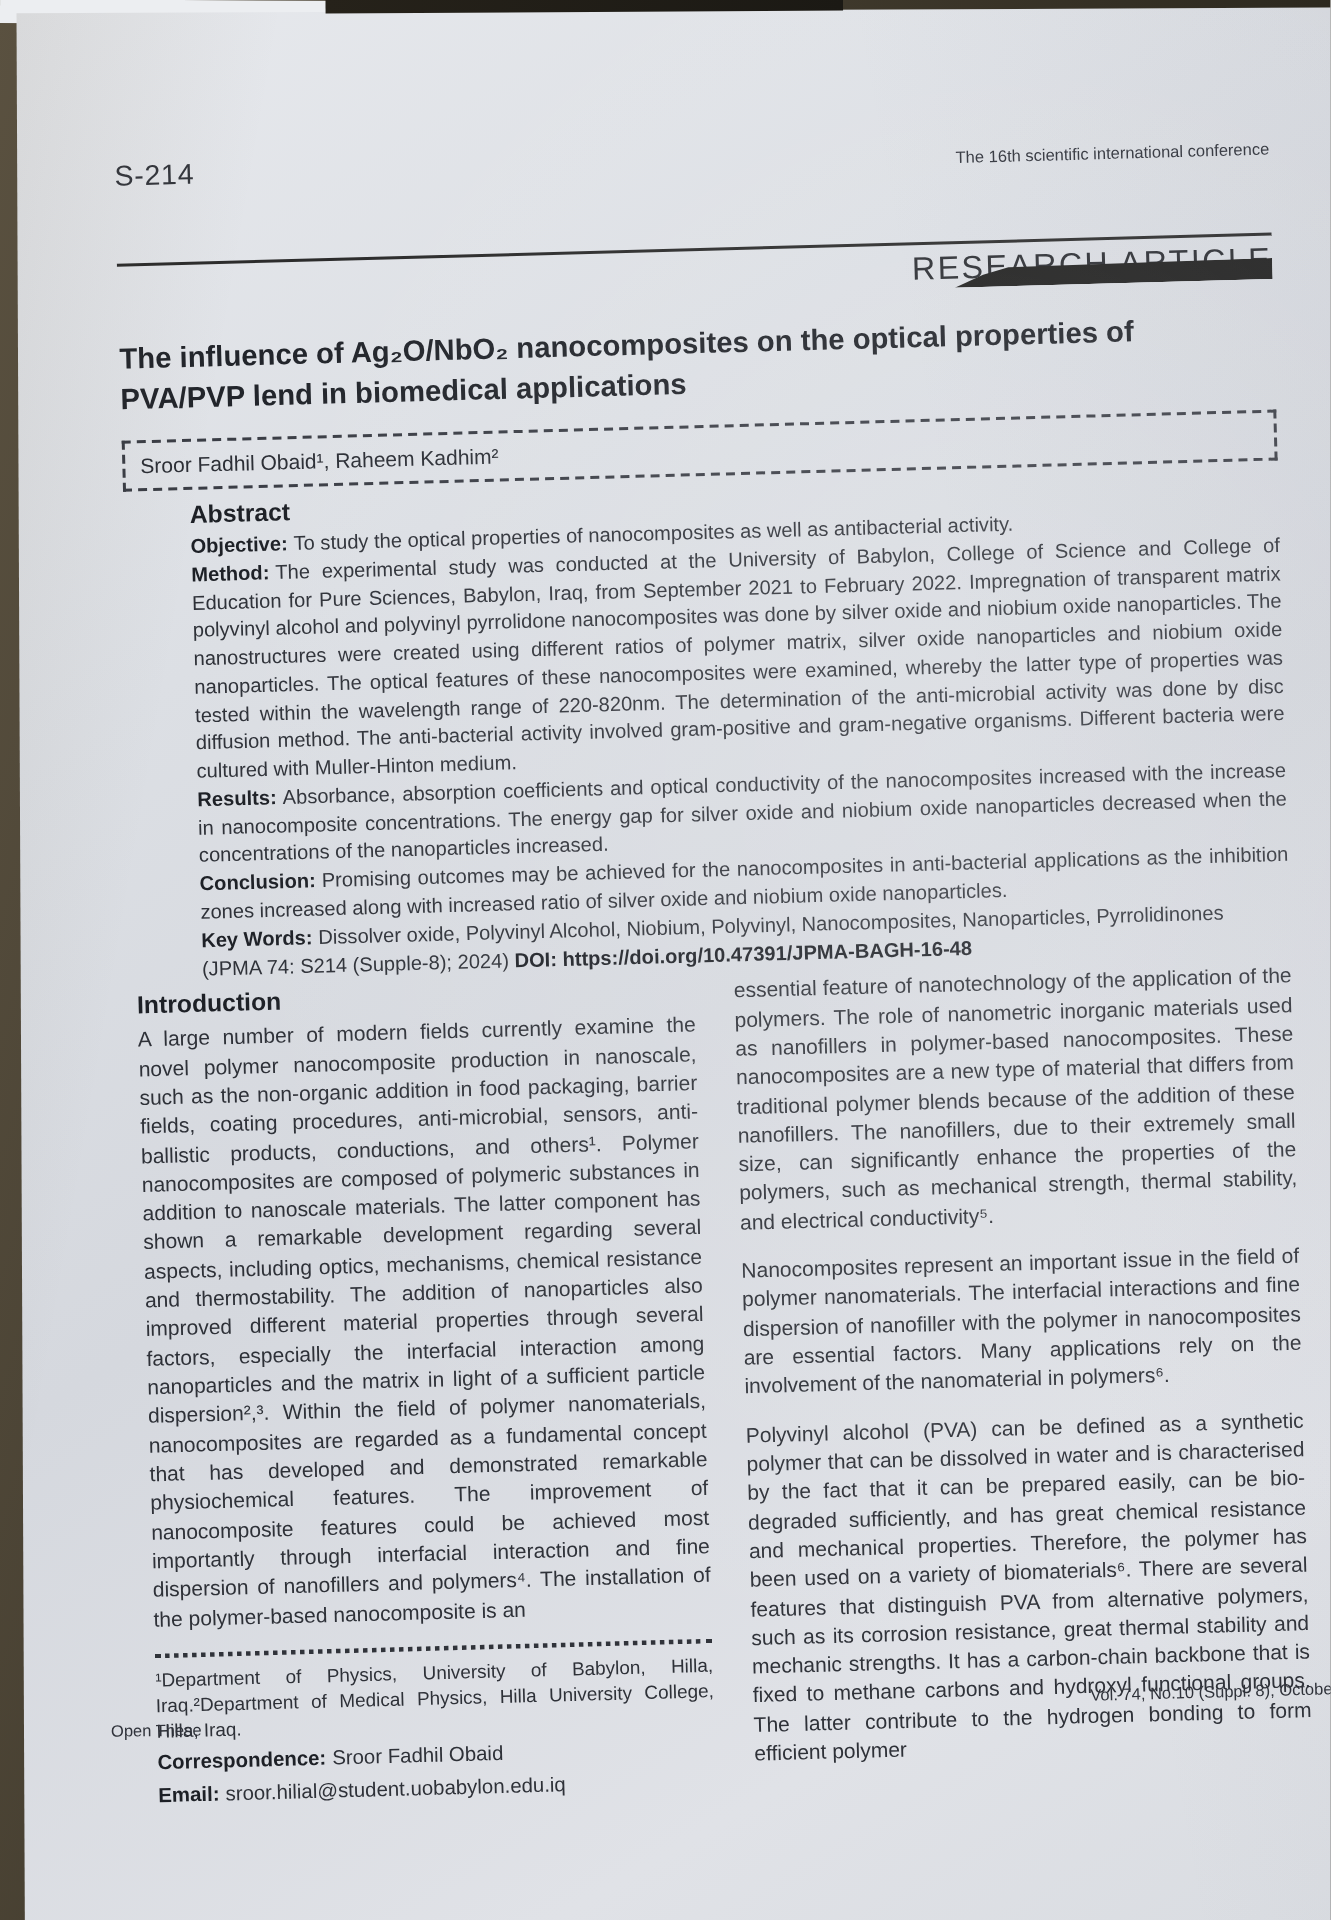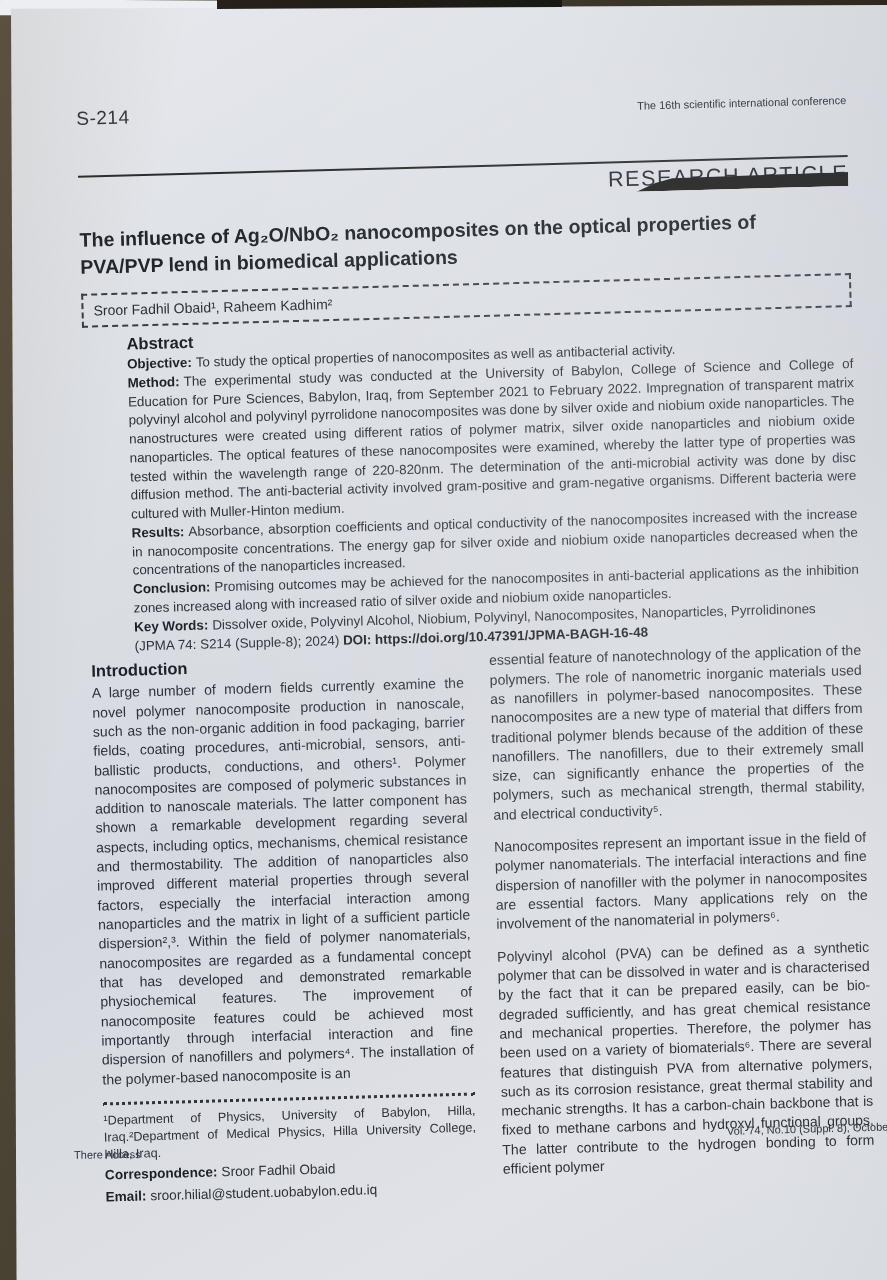--- a/index.html
+++ b/index.html
@@ -124,17 +124,17 @@
       </div>
       <div class="col">
         <p>essential feature of nanotechnology of the application of the polymers. The role of nanometric inorganic materials used as nanofillers in polymer-based nanocomposites. These nanocomposites are a new type of material that differs from traditional polymer blends because of the addition of these nanofillers. The nanofillers, due to their extremely small size, can significantly enhance the properties of the polymers, such as mechanical strength, thermal stability, and electrical conductivity⁵.</p>
         <p>Nanocomposites represent an important issue in the field of polymer nanomaterials. The interfacial interactions and fine dispersion of nanofiller with the polymer in nanocomposites are essential factors. Many applications rely on the involvement of the nanomaterial in polymers⁶.</p>
         <p>Polyvinyl alcohol (PVA) can be defined as a synthetic polymer that can be dissolved in water and is characterised by the fact that it can be prepared easily, can be bio-degraded sufficiently, and has great chemical resistance and mechanical properties. Therefore, the polymer has been used on a variety of biomaterials⁶. There are several features that distinguish PVA from alternative polymers, such as its corrosion resistance, great thermal stability and mechanic strengths. It has a carbon-chain backbone that is fixed to methane carbons and hydroxyl functional groups. The latter contribute to the hydrogen bonding to form efficient polymer</p>
       </div>
     </div>
 
   </div>
 
-  <span class="footer-left">There Access</span>
+  <span class="footer-left">Open These</span>
   <span class="footer-right">Vol. 74, No.10 (Suppl. 8), October 202</span>
 </div>
 
 <div class="top-notch"></div>
 
 </body></html>

